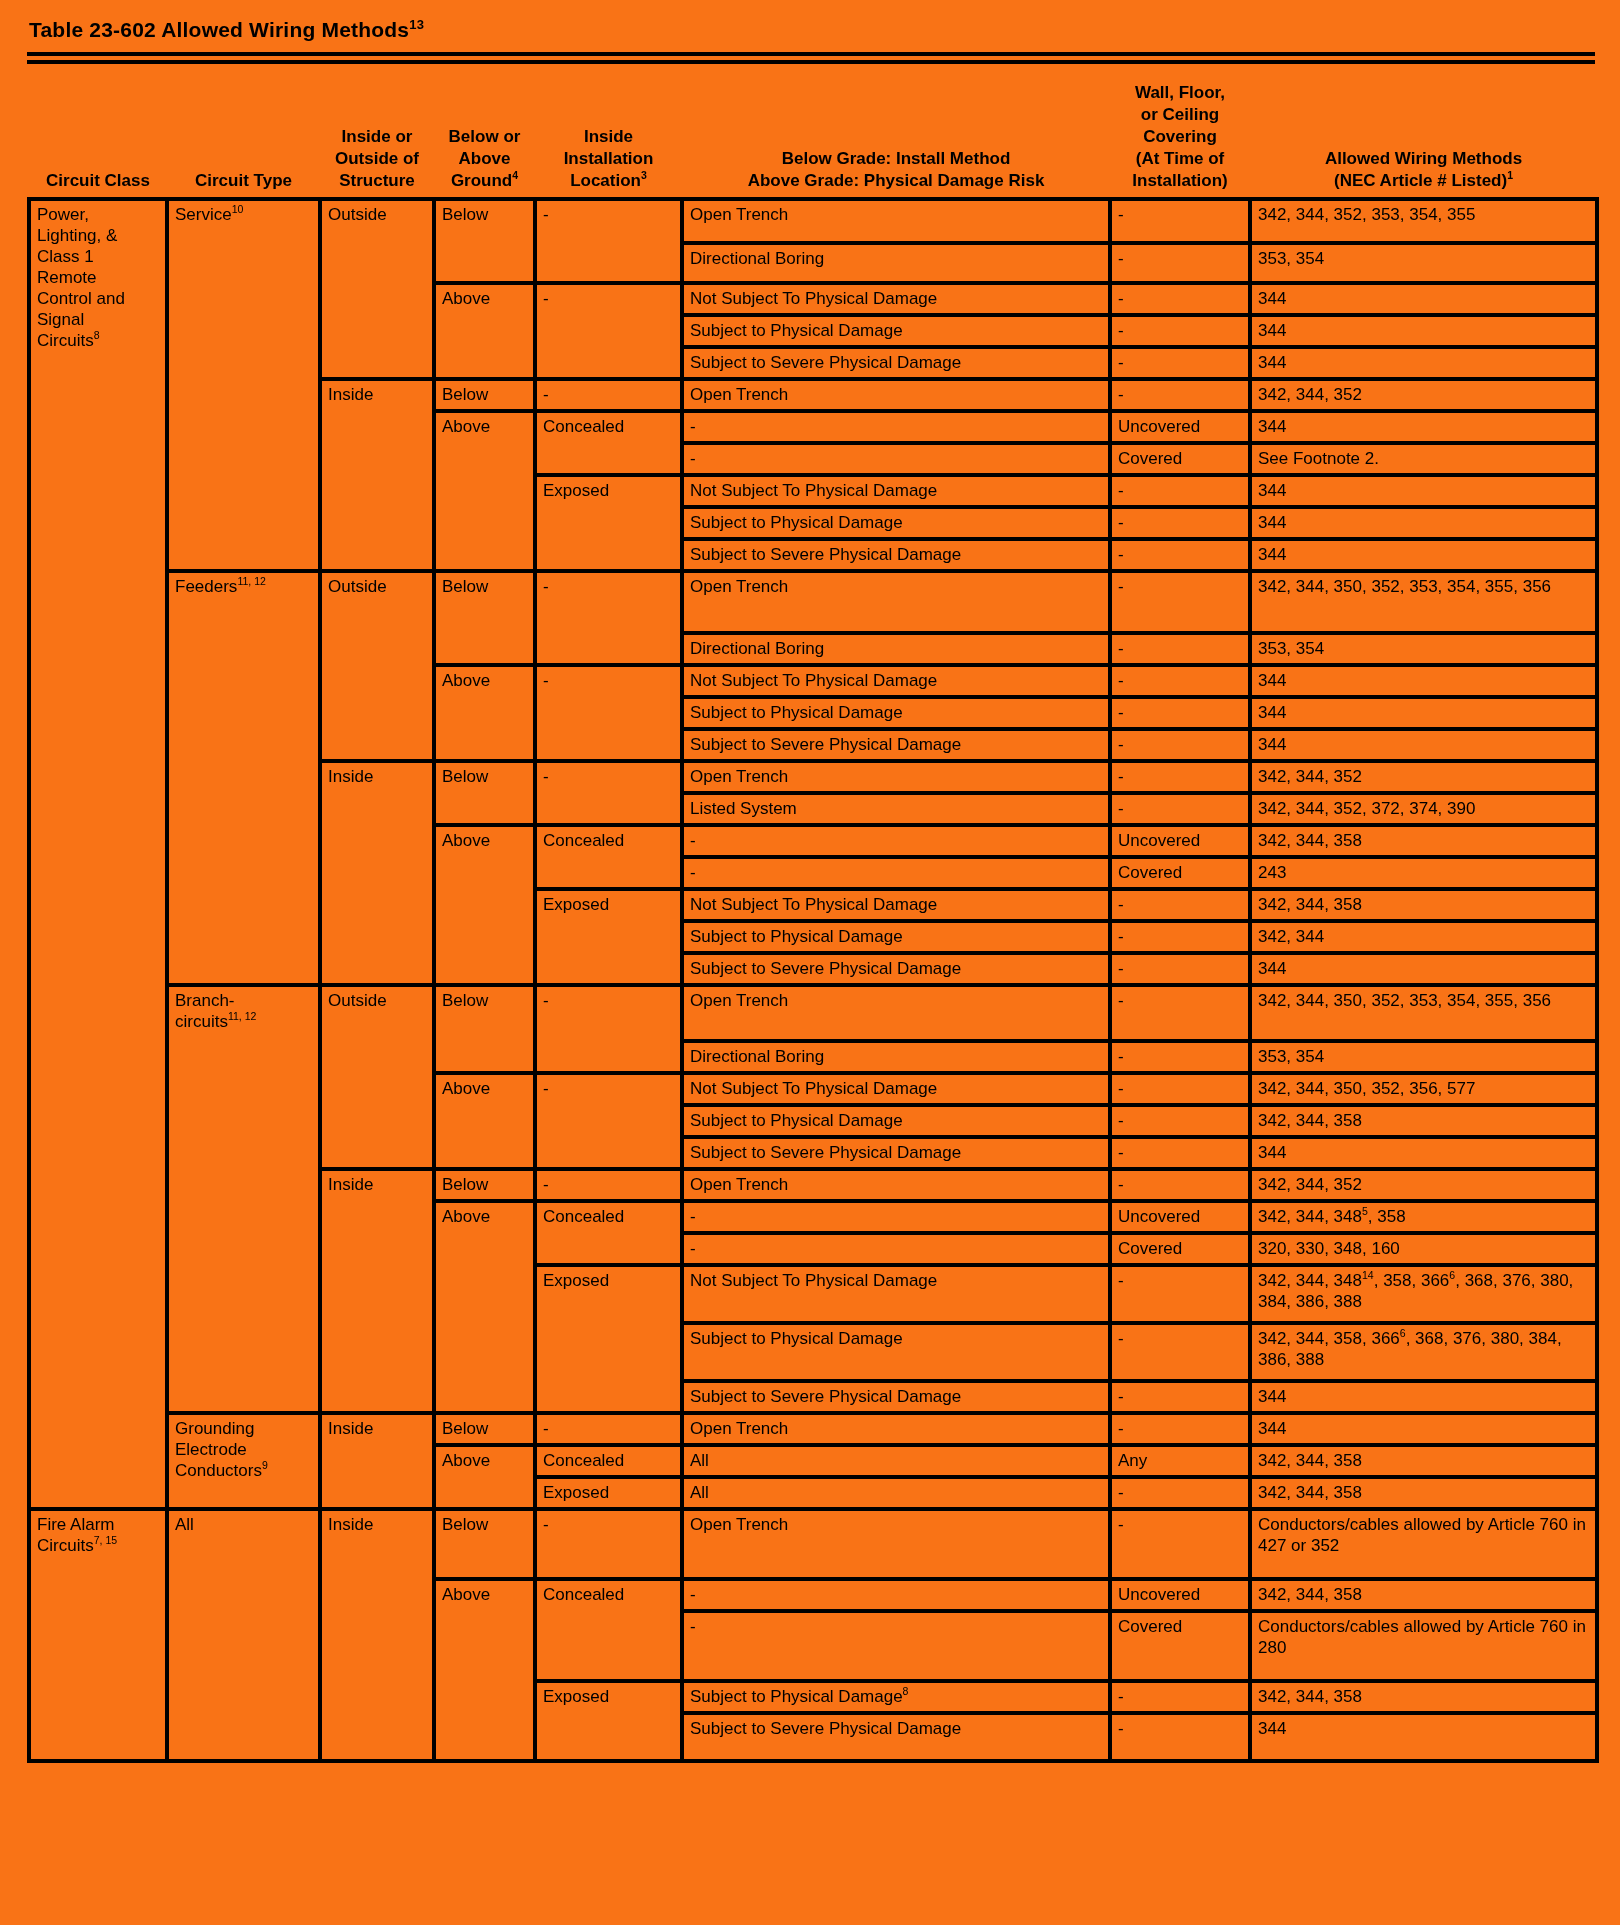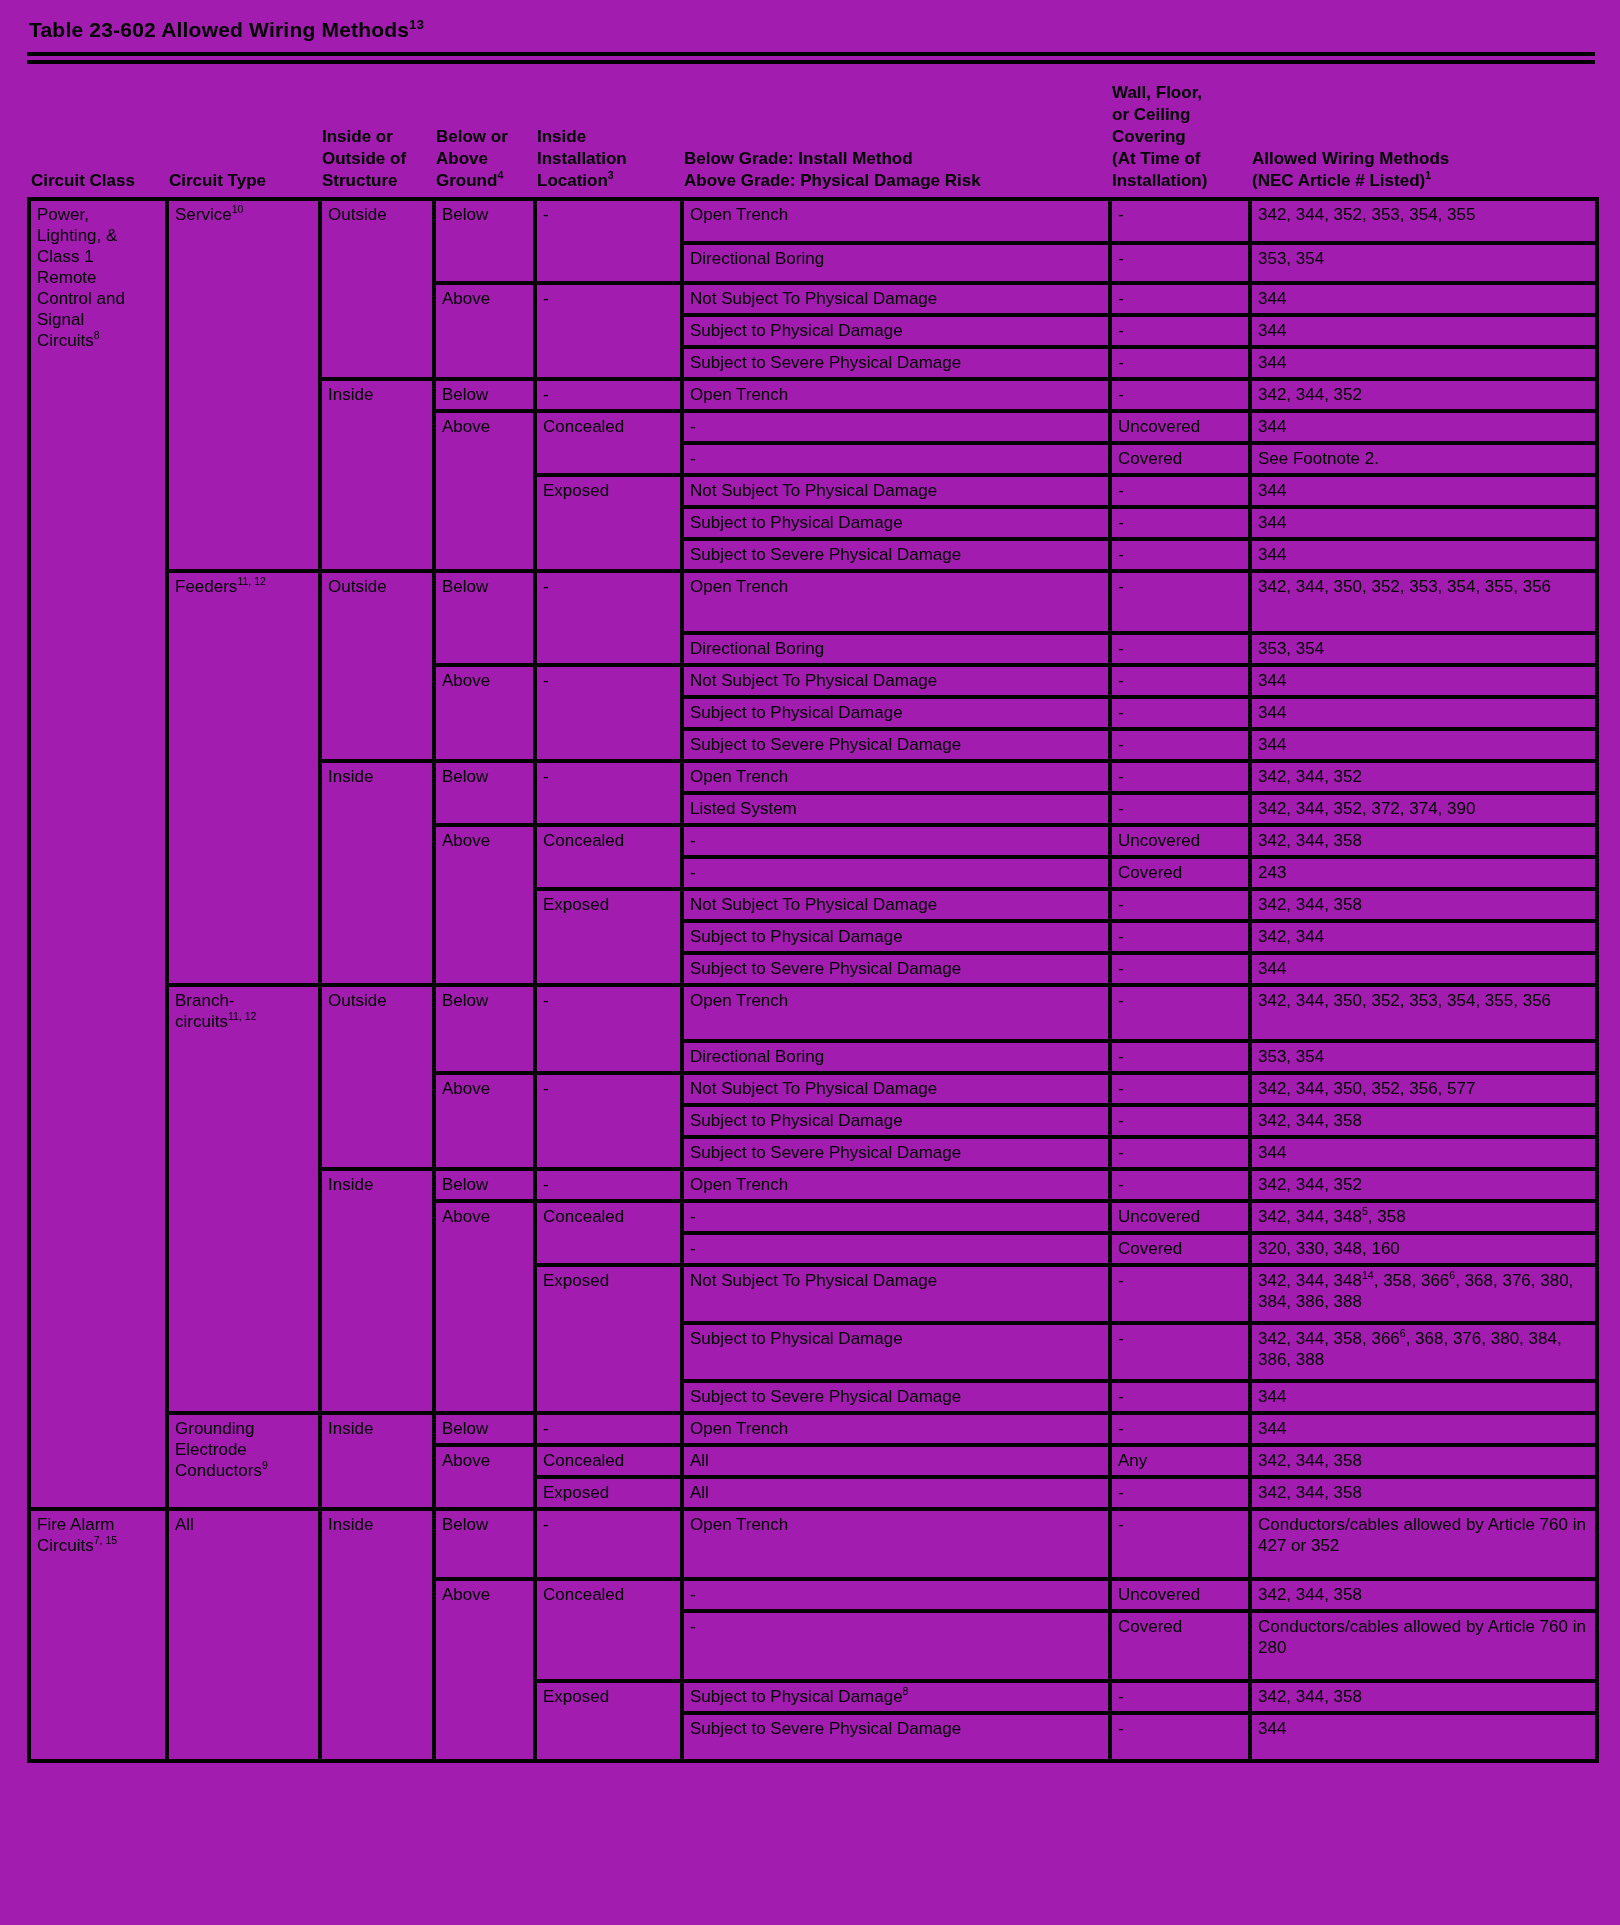--- a/index.html
+++ b/index.html
@@ -1,21 +1,21 @@
 <!DOCTYPE html>
 <html><head>
 <meta charset="utf-8">
 <style>
   html, body { margin: 0; padding: 0; background: #fff; }
   .page {
     width: 1620px;
     min-height: 1925px;
     box-sizing: border-box;
     padding: 14px 25px 10px 27px;
-    background: #a21caf;
+    background: #f97316;
     color: #000;
     font-family: "Liberation Sans", sans-serif;
   }
   .title {
     font-size: 21px;
     font-weight: bold;
     letter-spacing: 0.2px;
     margin: 4px 0 10px 2px;
   }
   .title sup { font-size: 62%; }
@@ -37,21 +37,21 @@
   table.wiring col.c3 { width: 114px; }
   table.wiring col.c4 { width: 101px; }
   table.wiring col.c5 { width: 147px; }
   table.wiring col.c6 { width: 428px; }
   table.wiring col.c7 { width: 140px; }
   table.wiring col.c8 { width: 347px; }
   thead th {
     border: none;
     font-weight: bold;
     vertical-align: bottom;
-    text-align: left;
+    text-align: center;
     white-space: pre-line;
     padding: 18px 2px 5px 2px;
     line-height: 22px;
     font-size: 17px;
   }
   tbody td {
     border: 4px solid #000;
     vertical-align: top;
     text-align: left;
     padding: 3px 6px 3px 6px;

